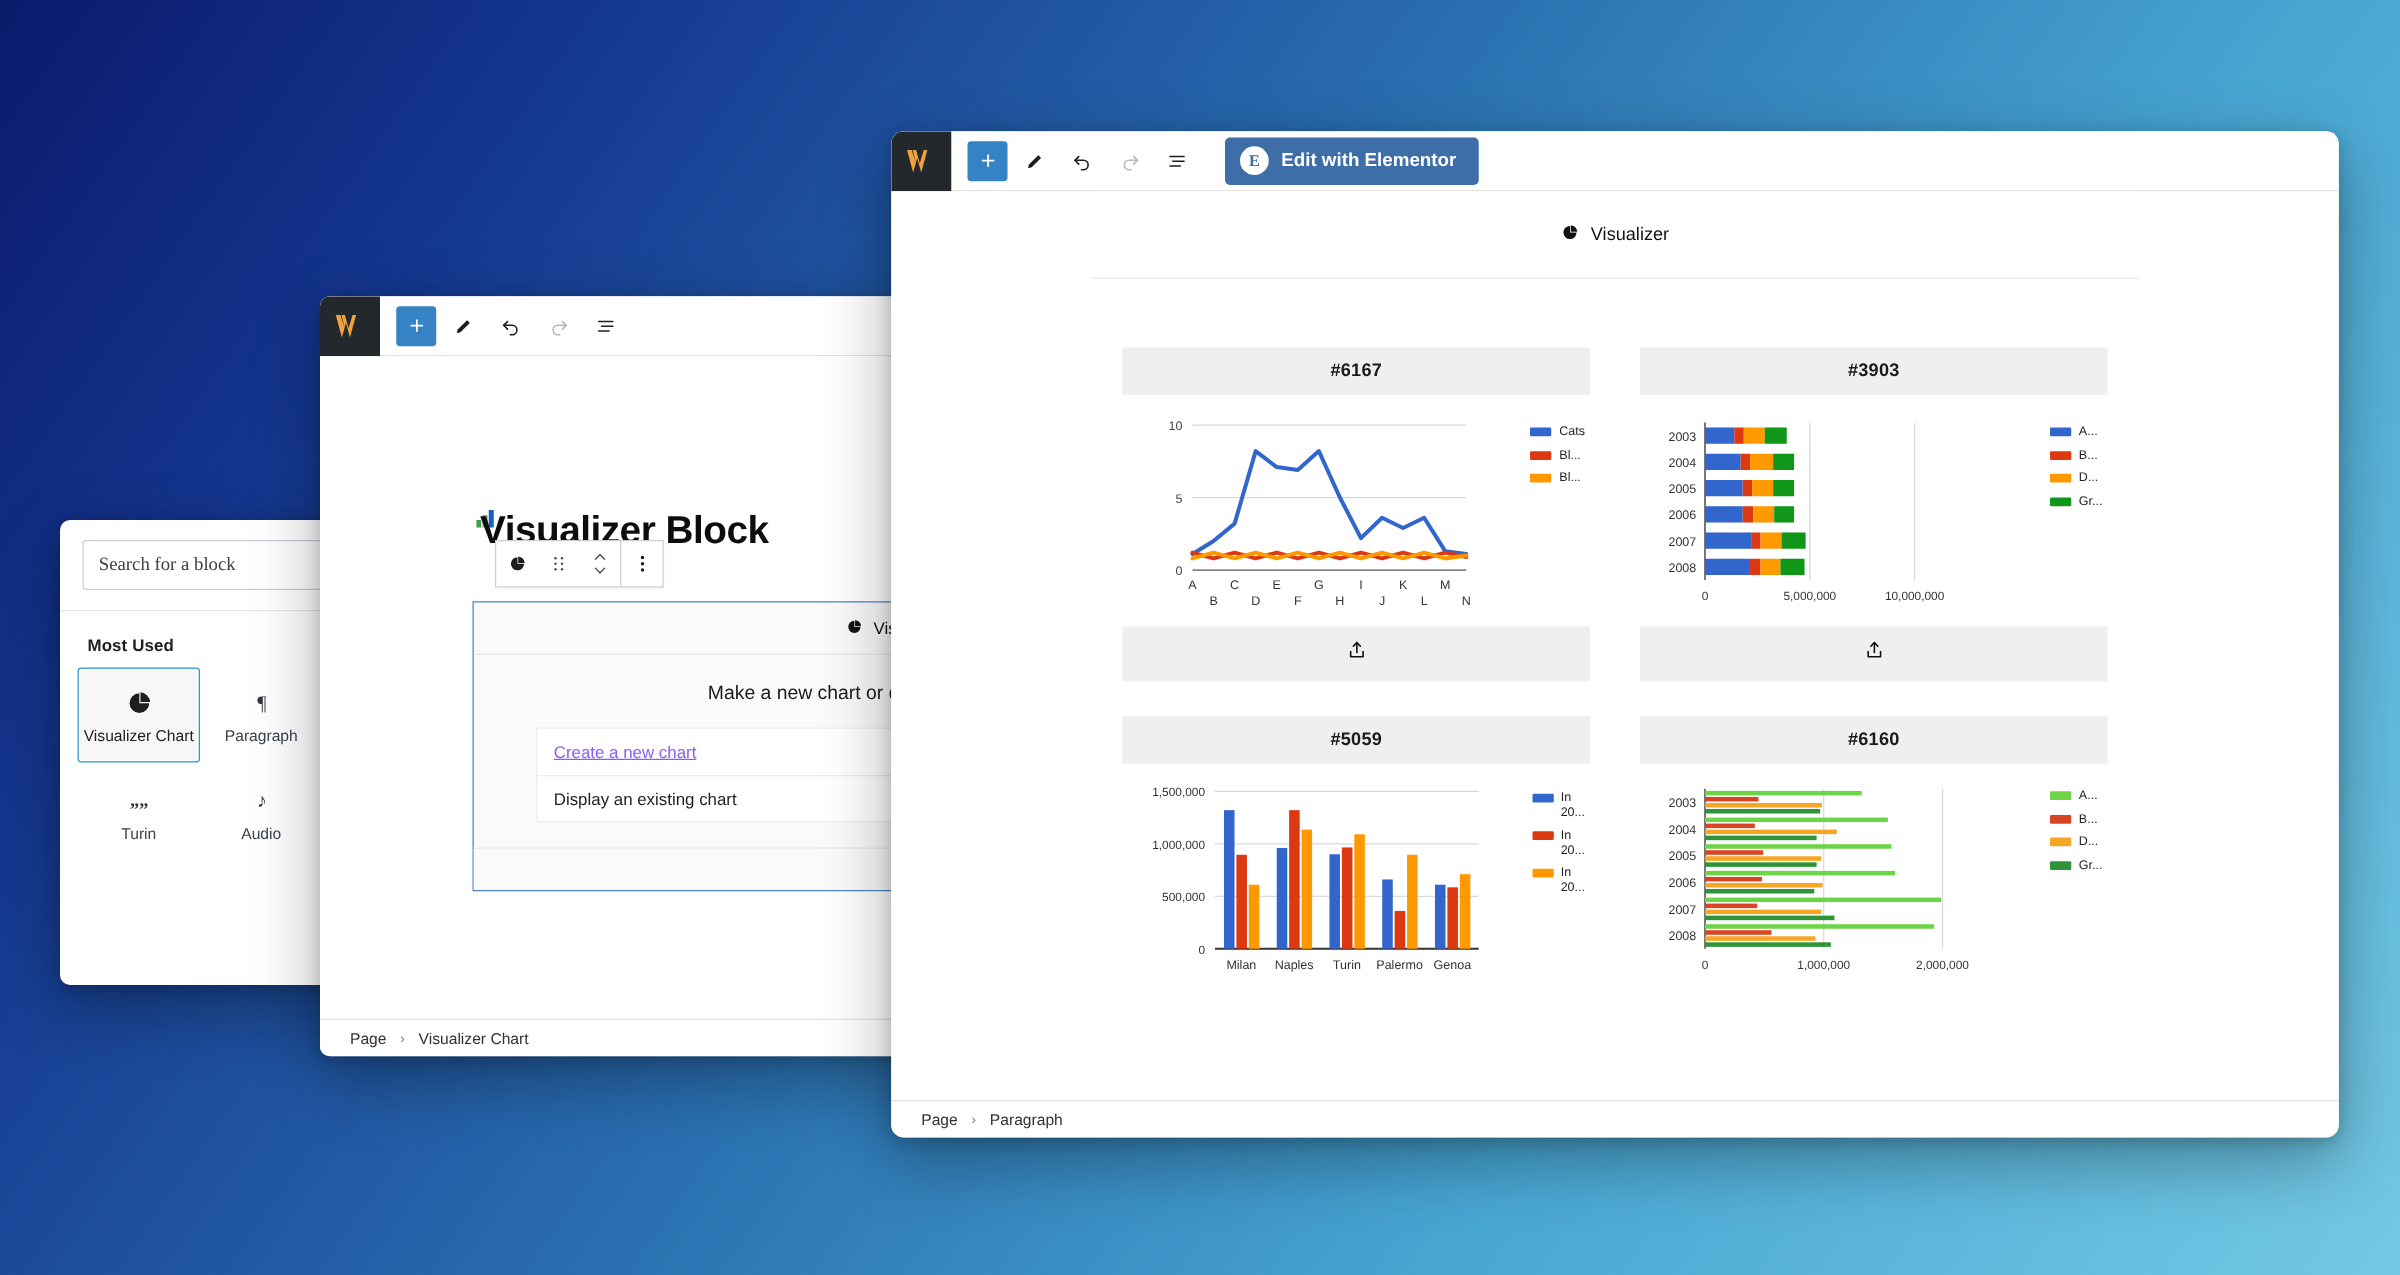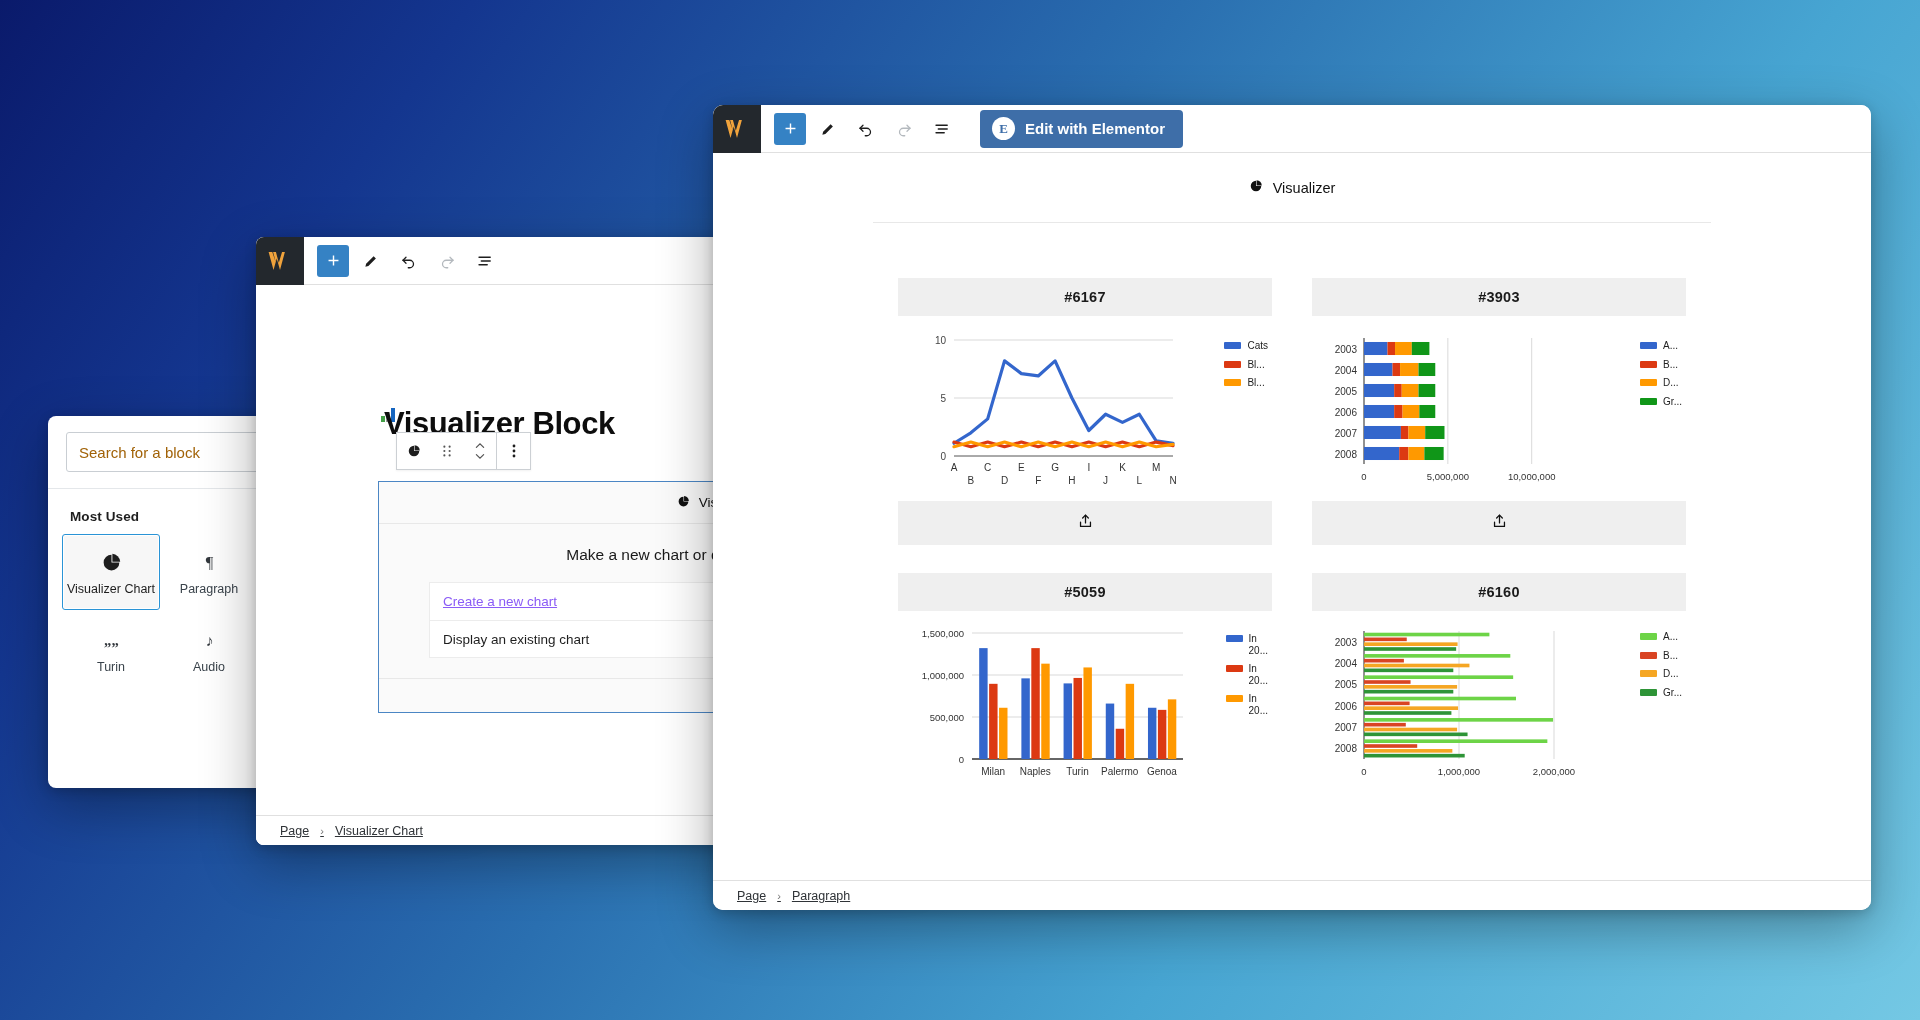--- a/index.html
+++ b/index.html
@@ -86,21 +86,21 @@
   .el-badge {
     width: 23px; height: 23px; border-radius: 50%; background: #fff;
     display: flex; align-items: center; justify-content: center;
     color: #3e6ea8; font-weight: 700; font-size: 13px; font-family: "Liberation Serif", serif;
   }
   .gb-canvas { background: #fff; position: relative; overflow: hidden; }
   .gb-breadcrumb {
     position: absolute; left: 0; right: 0; bottom: 0; height: 30px;
     background: #fff; border-top: 1px solid #e0e0e0;
     display: flex; align-items: center; gap: 11px; padding-left: 24px;
-    font-size: 12.5px; color: #2f3337; text-decoration: underline;
+    font-size: 12.5px; color: #2f3337;
   }
   .bc-sep { color: #757575; font-size: 11px; }
 
   
   .post-title {
     font-size: 31px; font-weight: 700; color: #0d0d0d;
     position: absolute; left: 128px; top: 121px; letter-spacing: -.4px; white-space: nowrap;
   }
   .title-favicon { position: absolute; left: 125px; top: 122px; }
   .block-toolbar {
@@ -161,21 +161,21 @@
   }
 
   
   .chart-area { position: absolute; inset: 0; }
   .legend { position: absolute; right: 4px; top: 22px; display: flex; flex-direction: column; gap: 7px; }
   .legend-item { display: flex; align-items: flex-start; gap: 6px; font-size: 10px; color: #222; line-height: 1.15; }
   .legend-swatch { width: 17px; height: 7px; border-radius: 1px; flex: 0 0 17px; margin-top: 2px; }
   .legend-label { white-space: pre-line; }
 
   
-  .searchph { color: #a16207; }
+  .searchph { color: #404040; font-family: Liberation Serif, serif; }
 </style>
 </head>
 <body>
 
 <div class="window" id="inserter">
   <div class="search-wrap">
     <div class="search-box">
       <span class="searchph">Search for a block</span>
     </div>
   </div>

